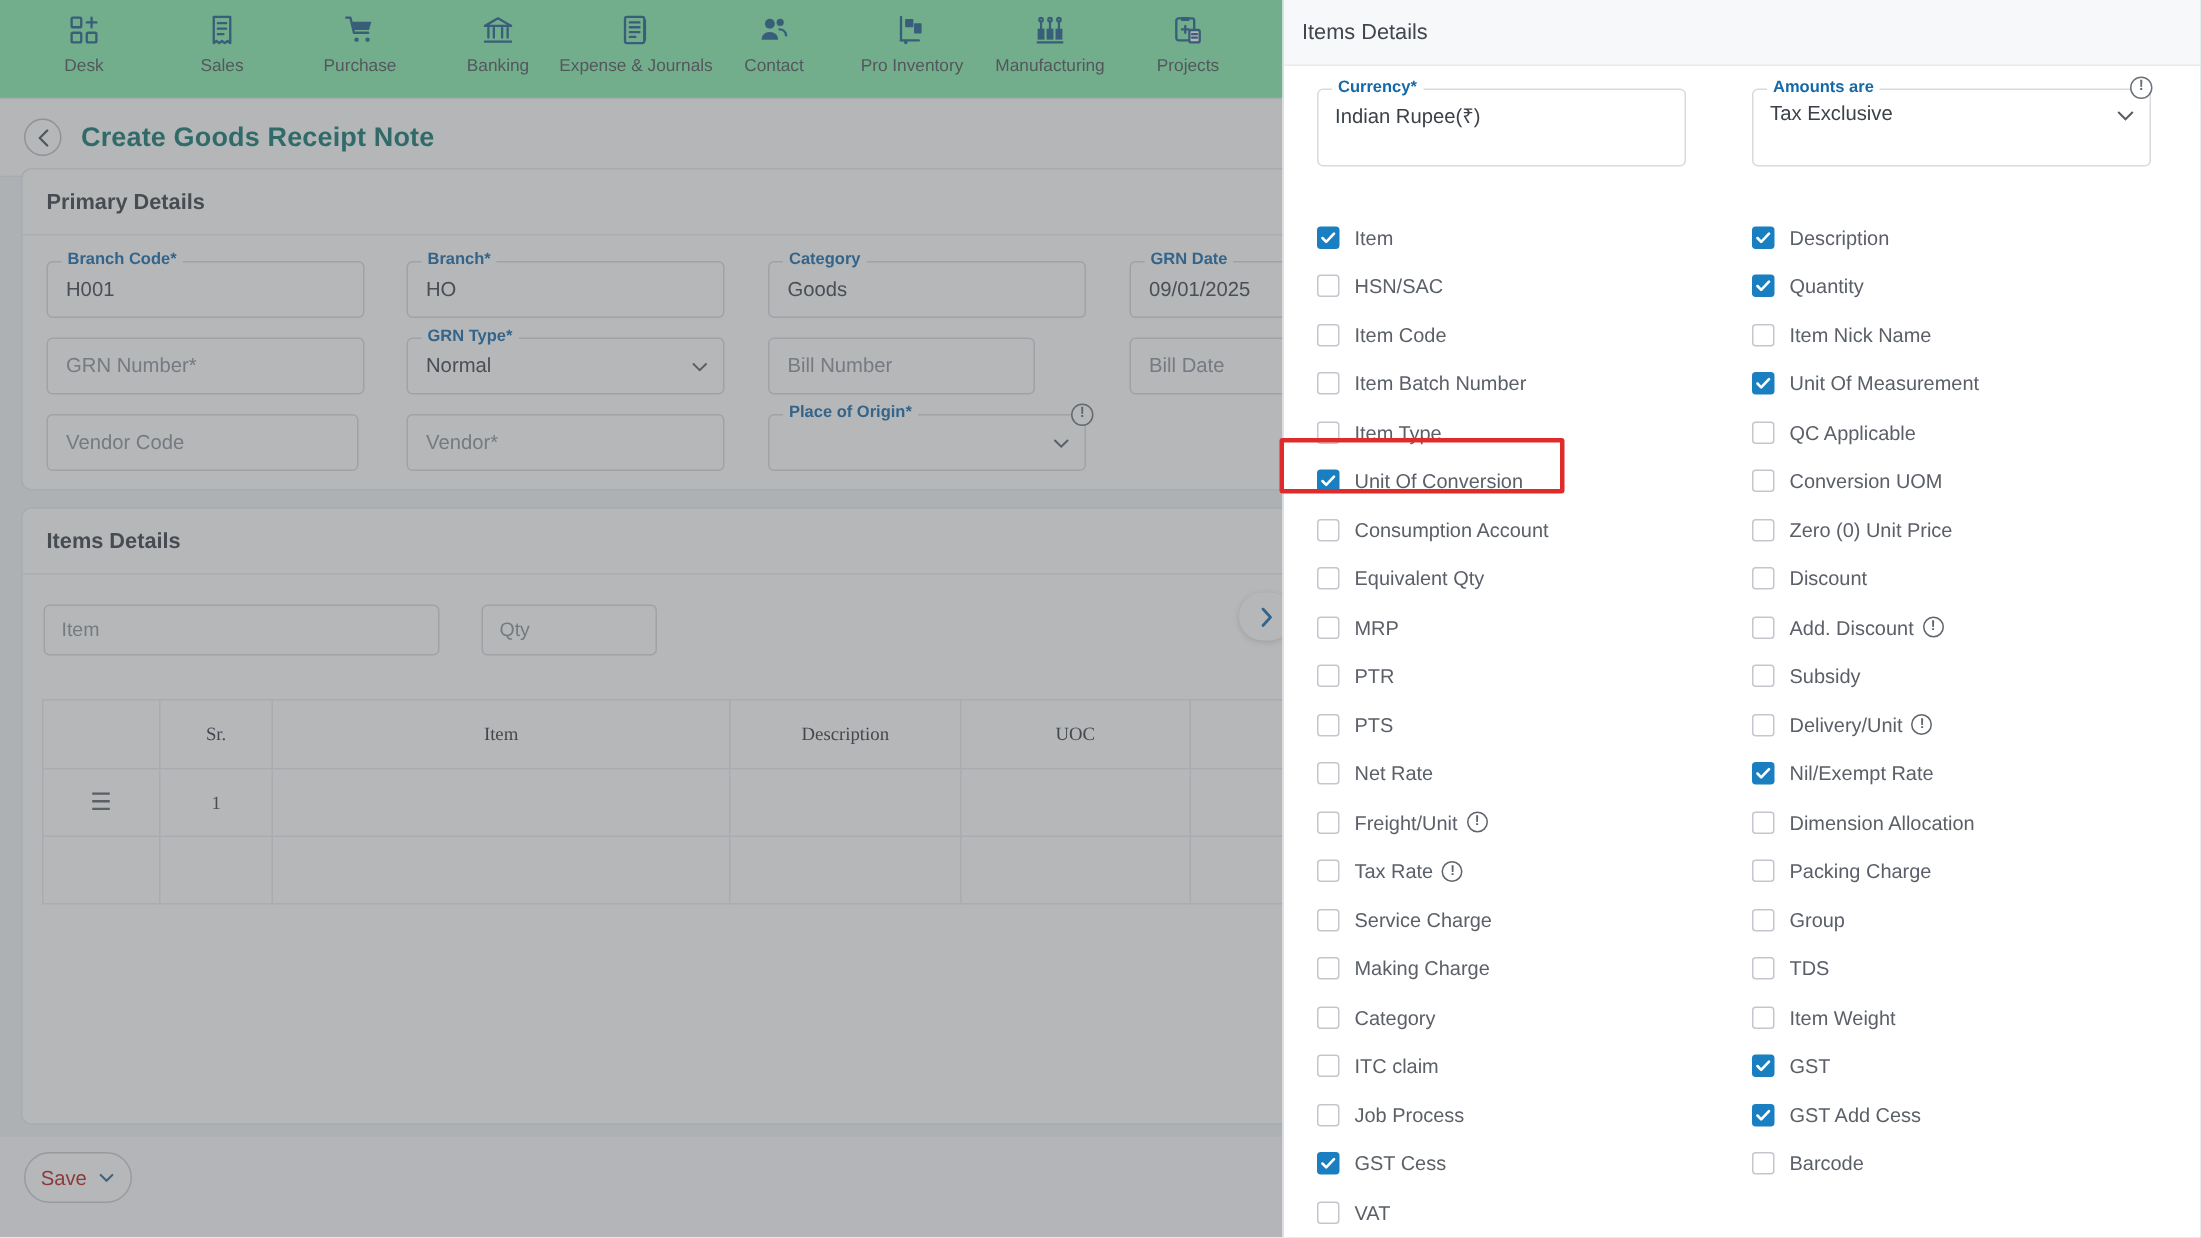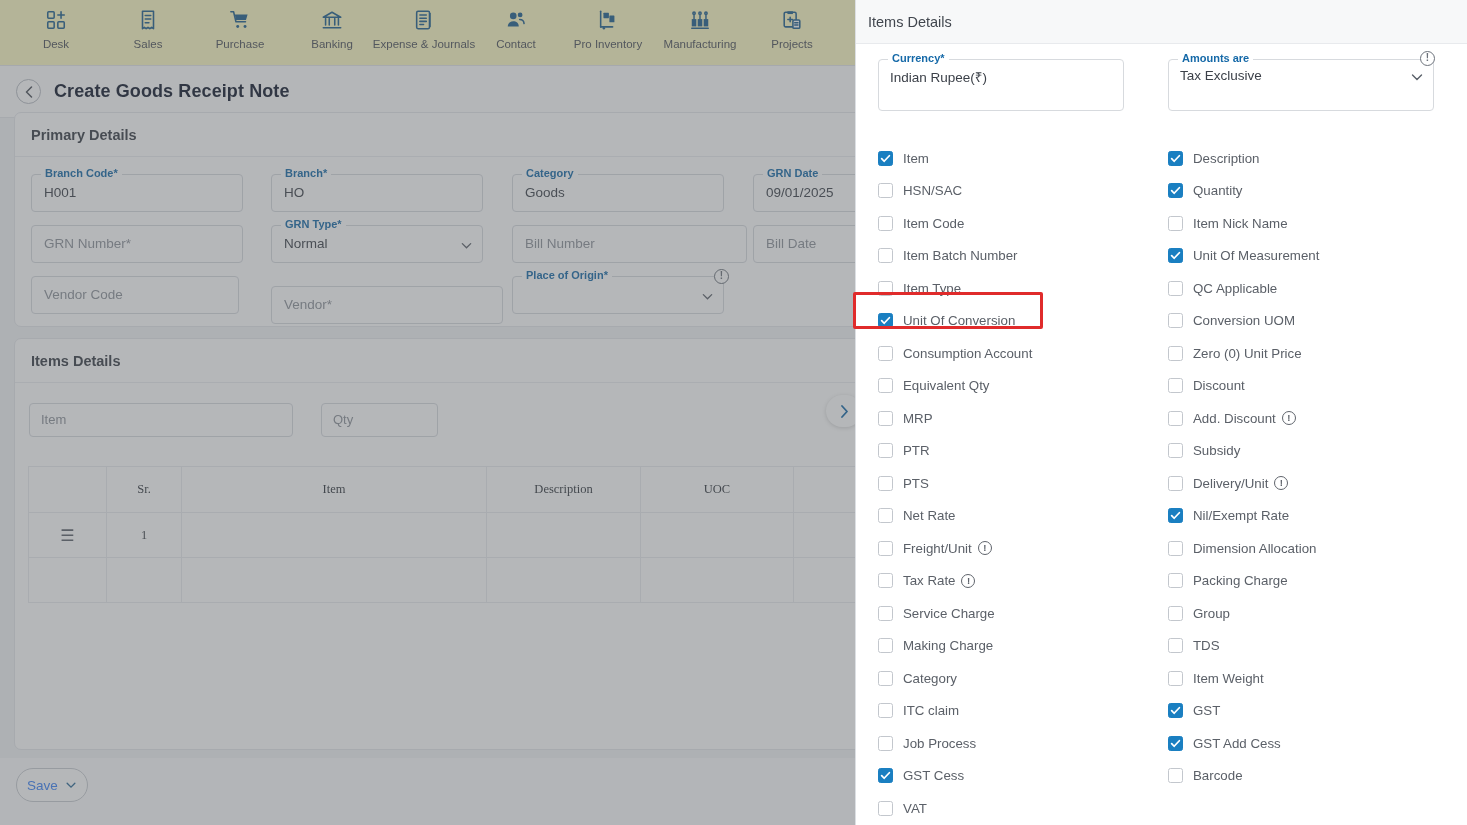--- a/index.html
+++ b/index.html
@@ -25,21 +25,21 @@
     position: absolute; inset: 0;
     background: rgba(90,95,100,0.45);
     z-index: 50;
     pointer-events: none;
   }
 
   
   .topnav {
     position: absolute; left: 0; top: 0;
     width: 1467px; height: 66px;
-    background: #fef9c3;
+    background: #86efac;
     border-bottom: 1px solid #e3e6ea;
     display: flex; align-items: flex-start;
     padding-left: 10px;
   }
   .nav-item {
     width: 92px; padding-top: 7px;
     display: flex; flex-direction: column; align-items: center;
     cursor: pointer;
   }
   .nav-item .nic { height: 26px; display:flex; align-items:center; justify-content:center; }
@@ -59,21 +59,21 @@
     border-bottom-right-radius: 14px;
   }
   .backbtn {
     width: 25px; height: 25px; border-radius: 50%;
     border: 1px solid #b9bdc4; background: #fff;
     display: flex; align-items: center; justify-content: center;
     cursor: pointer; color: #4b5159; font-size: 13px;
   }
   .page-title {
     margin-left: 13px;
-    font-size: 18px; color: #0f172a; font-weight: 600;
+    font-size: 18px; color: #0f766e; font-weight: 600;
     letter-spacing: .1px;
     text-align: center;
   }
 
   
   .card {
     position: absolute;
     background: #ffffff;
     border: 1px solid #e6e8ec;
     border-radius: 7px;
@@ -168,21 +168,21 @@
     position: absolute; left: 0; top: 758px;
     width: 858px; height: 67px;
     background: #fcfcfd;
   }
   .save-btn {
     position: absolute; left: 16px; top: 10px;
     width: 72px; height: 34px;
     border: 1px solid #c9ccd2; border-radius: 17px;
     background: #fff;
     display: flex; align-items: center; justify-content: center; gap: 7px;
-    font-size: 13.5px; color: #3b82f6; cursor: pointer;
+    font-size: 13.5px; color: #b91c1c; cursor: pointer;
   }
 
   
   #panel {
     position: absolute; right: 0; top: 0;
     width: 612px; height: 825px;
     background: #ffffff;
     border-left: 1px solid #dcdfe3;
     z-index: 100;
     overflow: hidden;
@@ -427,31 +427,31 @@
       </div>
       <div class="field" style="left:256px; top:112px; width:212px;">
         <span class="flabel">GRN Type<span class="req">*</span></span>
         <span class="fval">Normal</span>
         <span class="caret">
           <svg width="13" height="13" viewBox="0 0 14 14">
               <path d="M2.5 5l4.5 4.5L11.5 5" stroke="#5a6069" stroke-width="1.4" fill="none" stroke-linecap="round"></path>
             </svg>
         </span>
       </div>
-      <div class="field" style="left:497px; top:112px; width:235px;">
+      <div class="field" style="left:497px; top:112px; width:178px;">
         <span class="fph">Bill Number</span>
       </div>
       <div class="field" style="left:738px; top:112px; width:212px;">
         <span class="fph">Bill Date</span>
       </div>
 
       <div class="field" style="left:16px; top:163px; width:208px;">
         <span class="fph">Vendor Code</span>
       </div>
-      <div class="field" style="left:256px; top:173px; width:232px;text-decoration:underline;">
+      <div class="field" style="left:256px; top:163px; width:212px;text-decoration:underline;">
         <span class="fph">Vendor<span class="req">*</span></span>
       </div>
       <div class="field" style="left:497px; top:163px; width:212px;">
         <span class="flabel">Place of Origin<span class="req">*</span></span>
         <span class="caret">
           <svg width="13" height="13" viewBox="0 0 14 14">
               <path d="M2.5 5l4.5 4.5L11.5 5" stroke="#5a6069" stroke-width="1.4" fill="none" stroke-linecap="round"></path>
             </svg>
         </span>
         <span class="field-info" style="right:-6px; top:-8px;">!</span>

